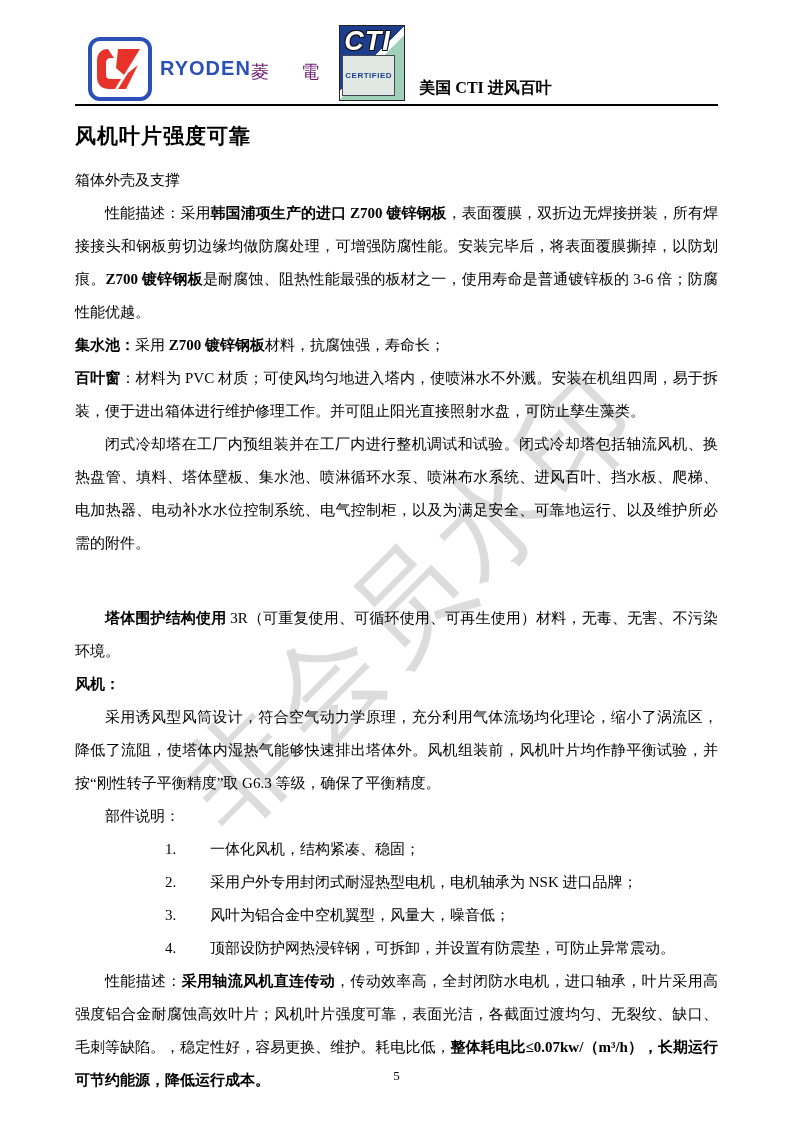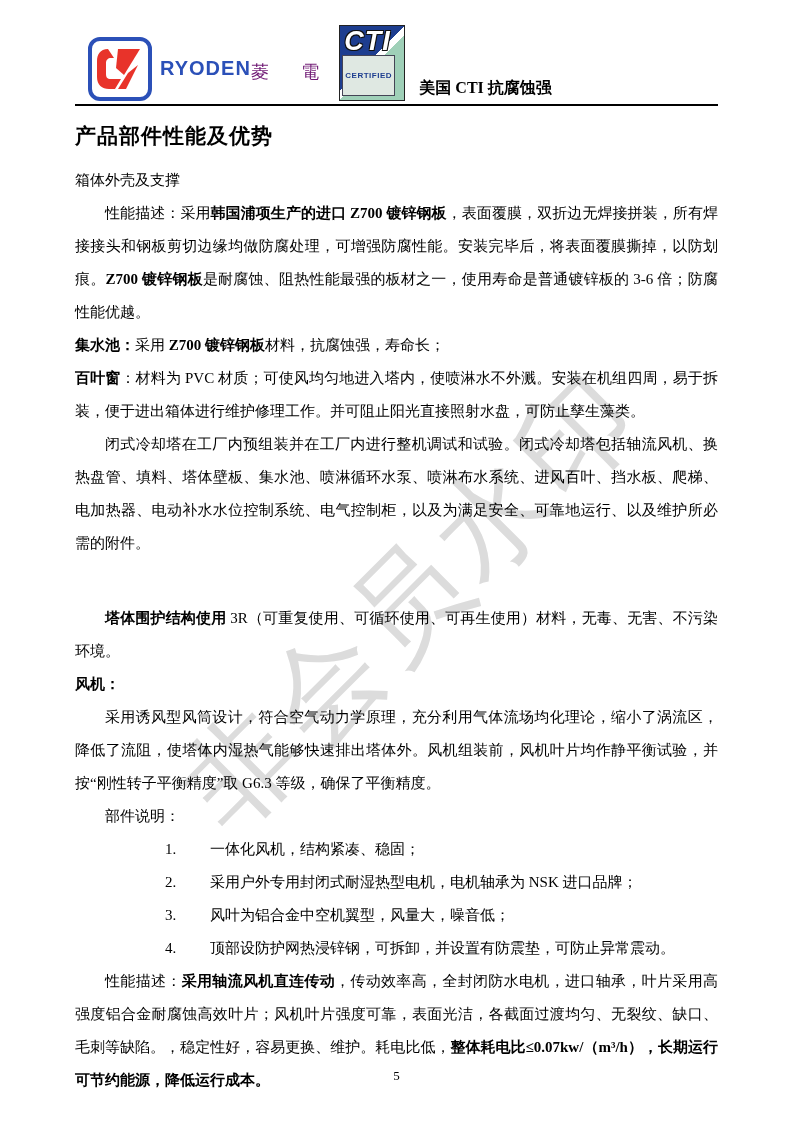--- a/index.html
+++ b/index.html
@@ -127,26 +127,26 @@
         </span>
         <span class="brand">
           <span class="brand-en">RYODEN</span>
           <span class="brand-cn">菱 電</span>
         </span>
       </div>
       <div class="cti-logo">
         <span class="cti-text">CTI</span>
         <span class="cti-cert">CERTIFIED</span>
       </div>
-      <div class="cert-label">美国 CTI 抗腐蚀强</div>
+      <div class="cert-label">美国 CTI 进风百叶</div>
     </header>
 
     <div class="rule"></div>
 
-    <h1>产品部件性能及优势</h1>
+    <h1>风机叶片强度可靠</h1>
 
     <main id="content">
         <p class="para"><span>箱体外壳及支撑</span></p>
         <p class="para indent"><span>性能描述：采用</span><span class="b">韩国浦项生产的进口 Z700 镀锌钢板</span><span>，表面覆膜，双折边无焊接拼装，所有焊接接头和钢板剪切边缘均做防腐处理，可增强防腐性能。安装完毕后，将表面覆膜撕掉，以防划痕。</span><span class="b">Z700 镀锌钢板</span><span>是耐腐蚀、阻热性能最强的板材之一，使用寿命是普通镀锌板的 3-6 倍；防腐性能优越。</span></p>
         <p class="para"><span class="b">集水池：</span><span>采用 </span><span class="b">Z700 镀锌钢板</span><span>材料，抗腐蚀强，寿命长；</span></p>
         <p class="para"><span class="b">百叶窗</span><span>：材料为 PVC 材质；可使风均匀地进入塔内，使喷淋水不外溅。安装在机组四周，易于拆装，便于进出箱体进行维护修理工作。并可阻止阳光直接照射水盘，可防止孳生藻类。</span></p>
         <p class="para indent"><span>闭式冷却塔在工厂内预组装并在工厂内进行整机调试和试验。闭式冷却塔包括轴流风机、换热盘管、填料、塔体壁板、集水池、喷淋循环水泵、喷淋布水系统、进风百叶、挡水板、爬梯、电加热器、电动补水水位控制系统、电气控制柜，以及为满足安全、可靠地运行、以及维护所必需的附件。</span></p>
         <div class="gap"></div>
         <p class="para indent"><span class="b">塔体围护结构使用</span><span> 3R（可重复使用、可循环使用、可再生使用）材料，无毒、无害、不污染环境。</span></p>
         <p class="para"><span class="b">风机：</span></p>

